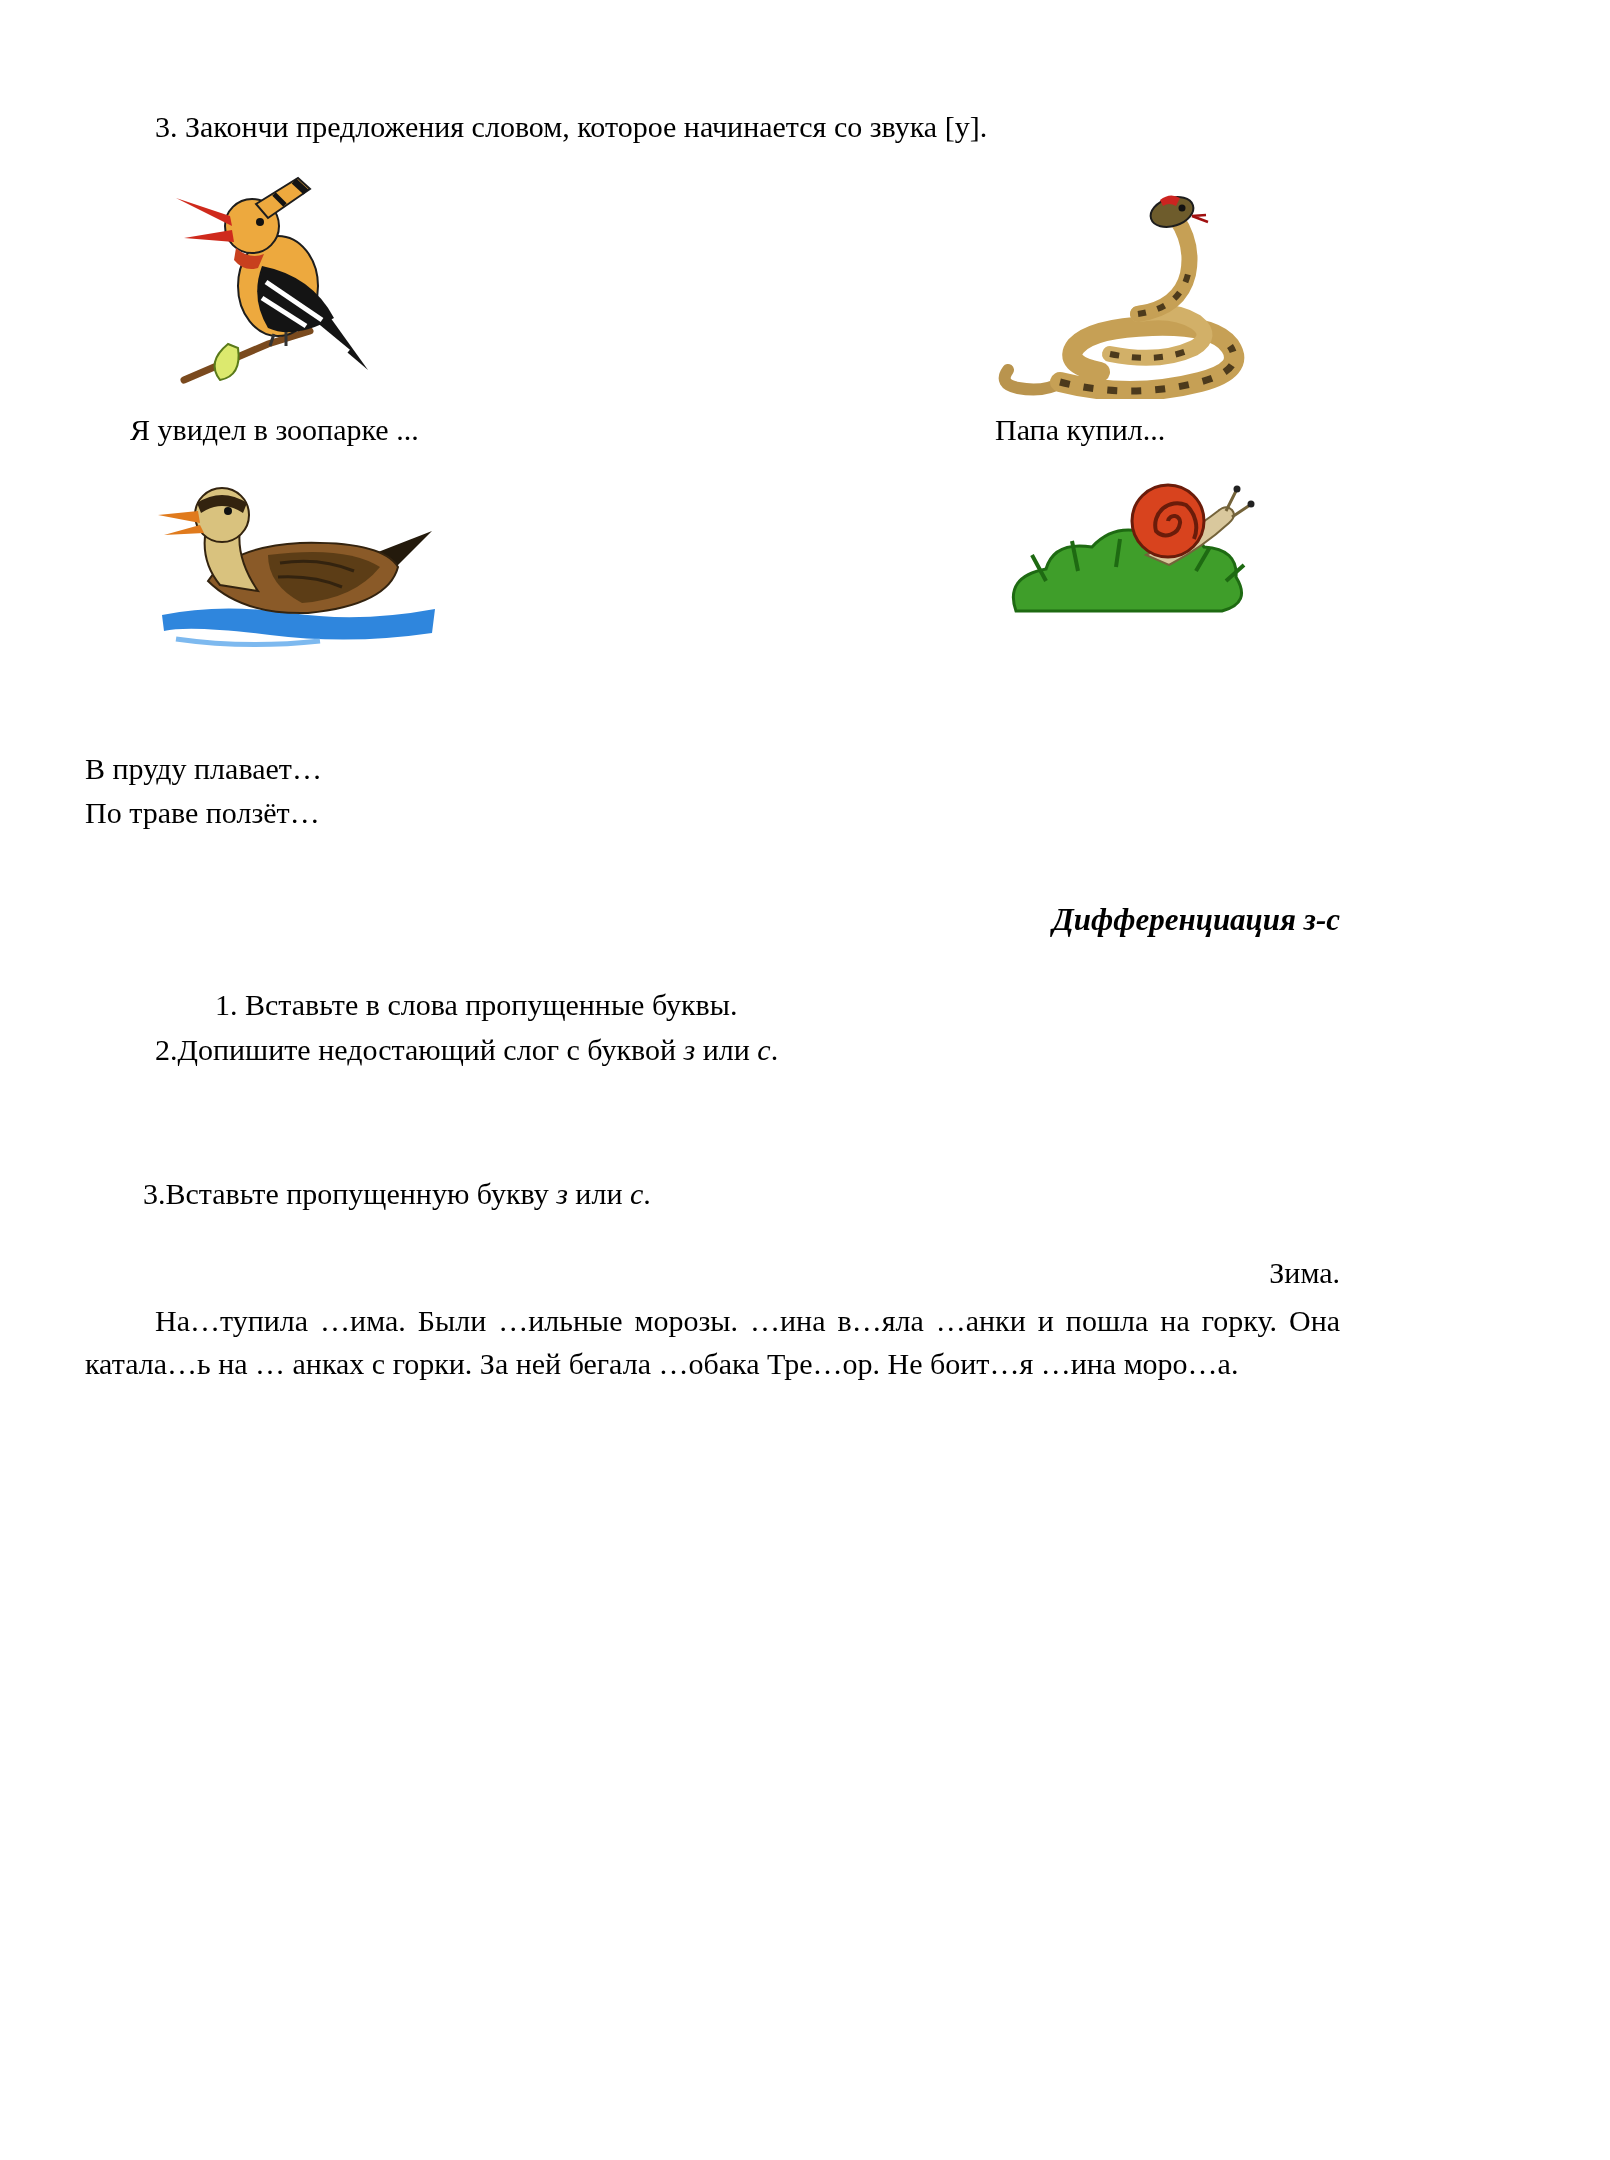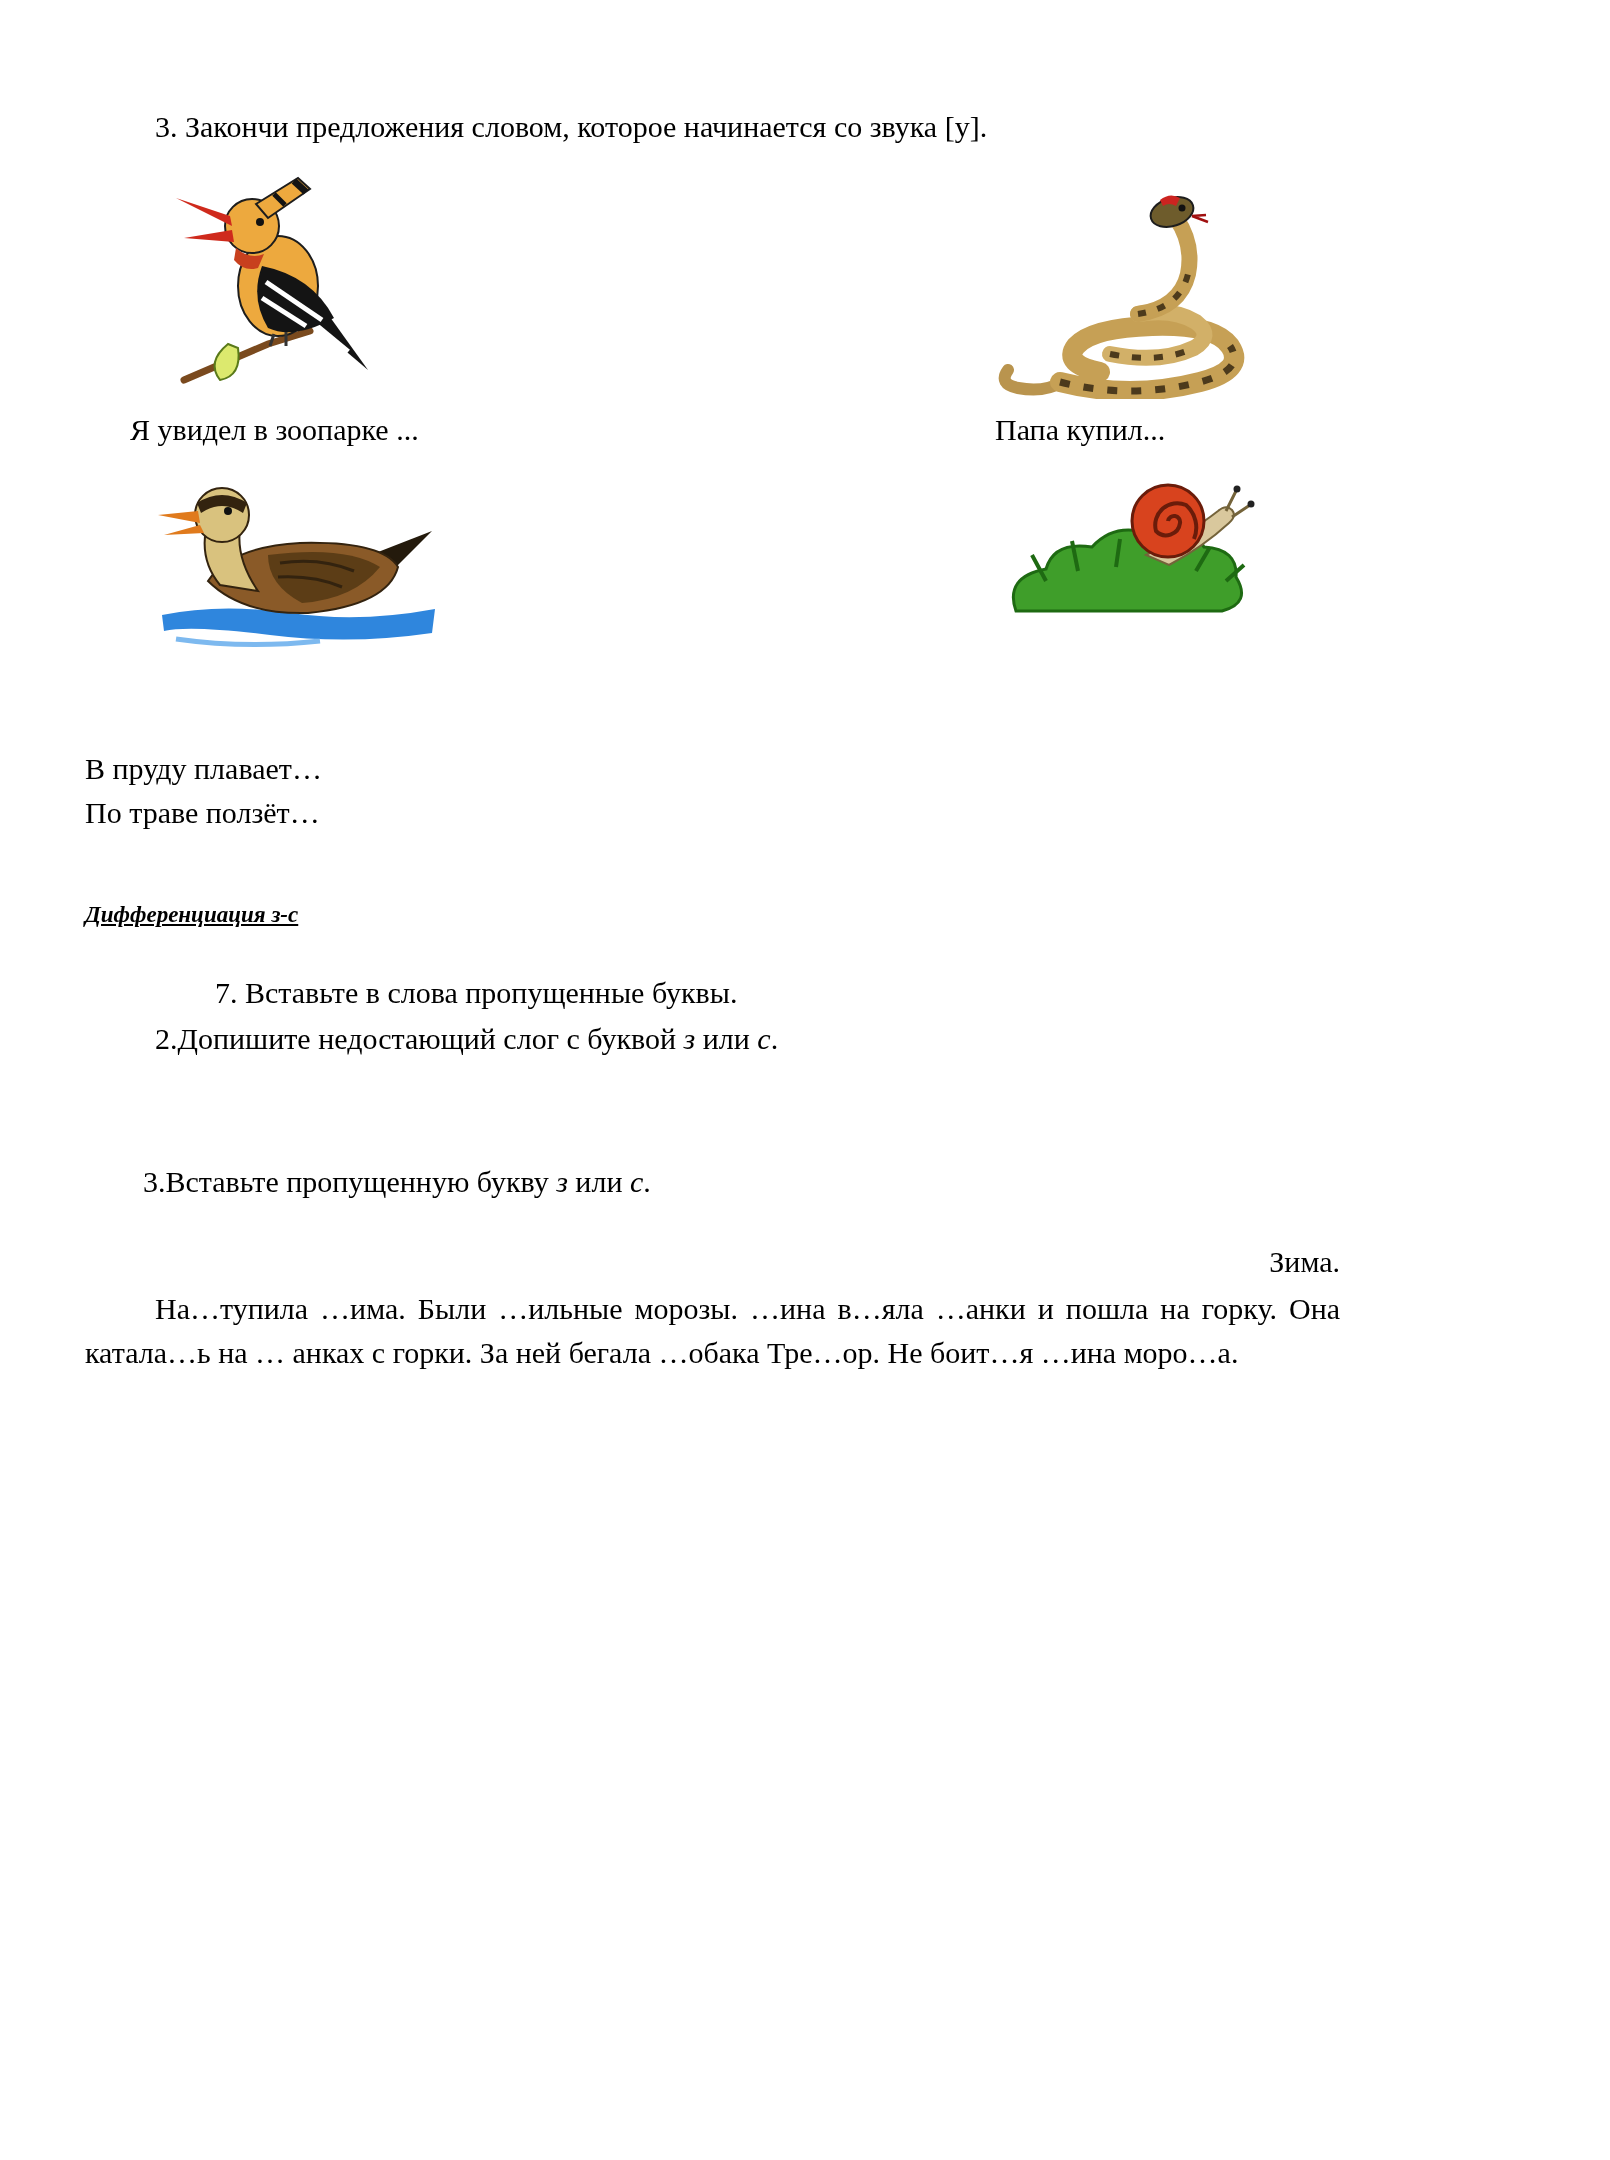--- a/index.html
+++ b/index.html
@@ -26,25 +26,24 @@
   .pic-snake{left:905px;}
   .pic-duck{left:65px;}
   .pic-snail{left:915px;}
   .caption-row{display:flex;margin-top:6px;}
   .caption-row .cap-left{flex:0 0 auto;}
   .cap1-left{width:865px;margin-left:45px;}
   .cap2-left{width:970px;}
   .caption-row2{margin-top:86px;flex-direction:column;}
   .section-title{
     margin-top:64px;
-    text-align:left;
+    text-align:right;
     font-weight:bold;
     font-style:italic;
-    font-size:23px;
-    text-decoration:underline;
+    font-size:31px;
   }
   .task1-heading{margin-top:40px;margin-left:130px;}
   .word-list{margin-top:28px;text-align:justify;text-indent:70px;}
   .task2-heading{margin-top:2px;margin-left:70px;}
   .syllables{margin-top:32px;margin-left:70px;}
   .task3-heading{margin-top:100px;margin-left:58px;}
   .zima-title{margin-top:36px;text-align:right;font-family:Liberation Serif, serif;}
   .zima-text{margin-top:4px;text-align:justify;text-indent:70px;}
   .it{font-style:italic;}
 </style>
@@ -122,21 +121,21 @@
     </svg>
   </div>
 
   <div class="caption-row caption-row2">
     <span class="cap-left cap2-left">В пруду плавает…</span>
     <span>По траве ползёт…</span>
   </div>
 
   <p class="section-title">Дифференциация  з-с</p>
 
-  <p class="task1-heading">7. Вставьте в слова пропущенные буквы.</p>
+  <p class="task1-heading">1. Вставьте в слова пропущенные буквы.</p>
 
 
   <p class="task2-heading"><span>2.Допишите недостающий слог с буквой </span><span class="it">з</span><span> или </span><span class="it">с</span><span>.</span></p>
 
 
   <p class="task3-heading"><span>3.Вставьте пропущенную букву </span><span class="it">з</span><span> или </span><span class="it">с</span><span>.</span></p>
 
   <p class="zima-title">Зима.</p>
 
   <p class="zima-text">На…тупила …има. Были …ильные морозы. …ина в…яла …анки и пошла на горку. Она катала…ь на … анках с горки. За ней бегала …обака Тре…ор. Не боит…я …ина моро…а.</p>

